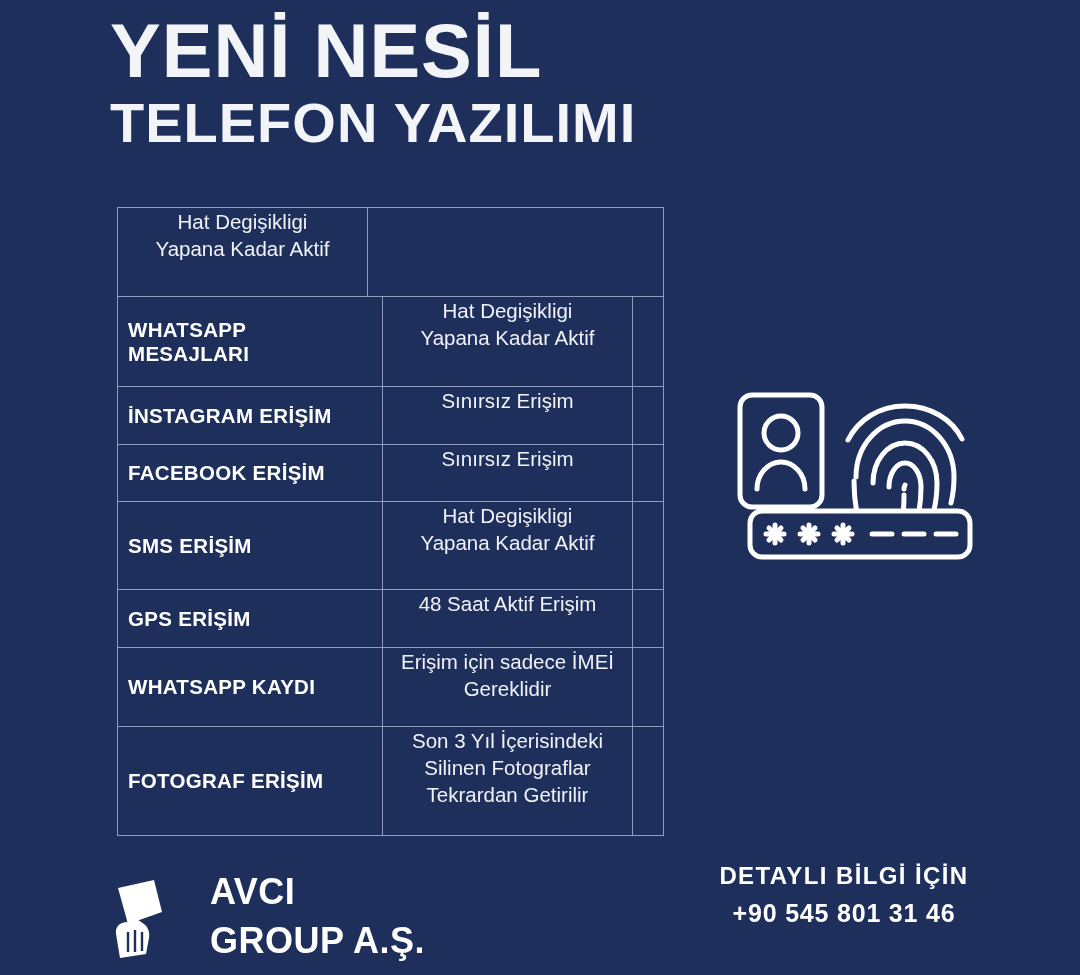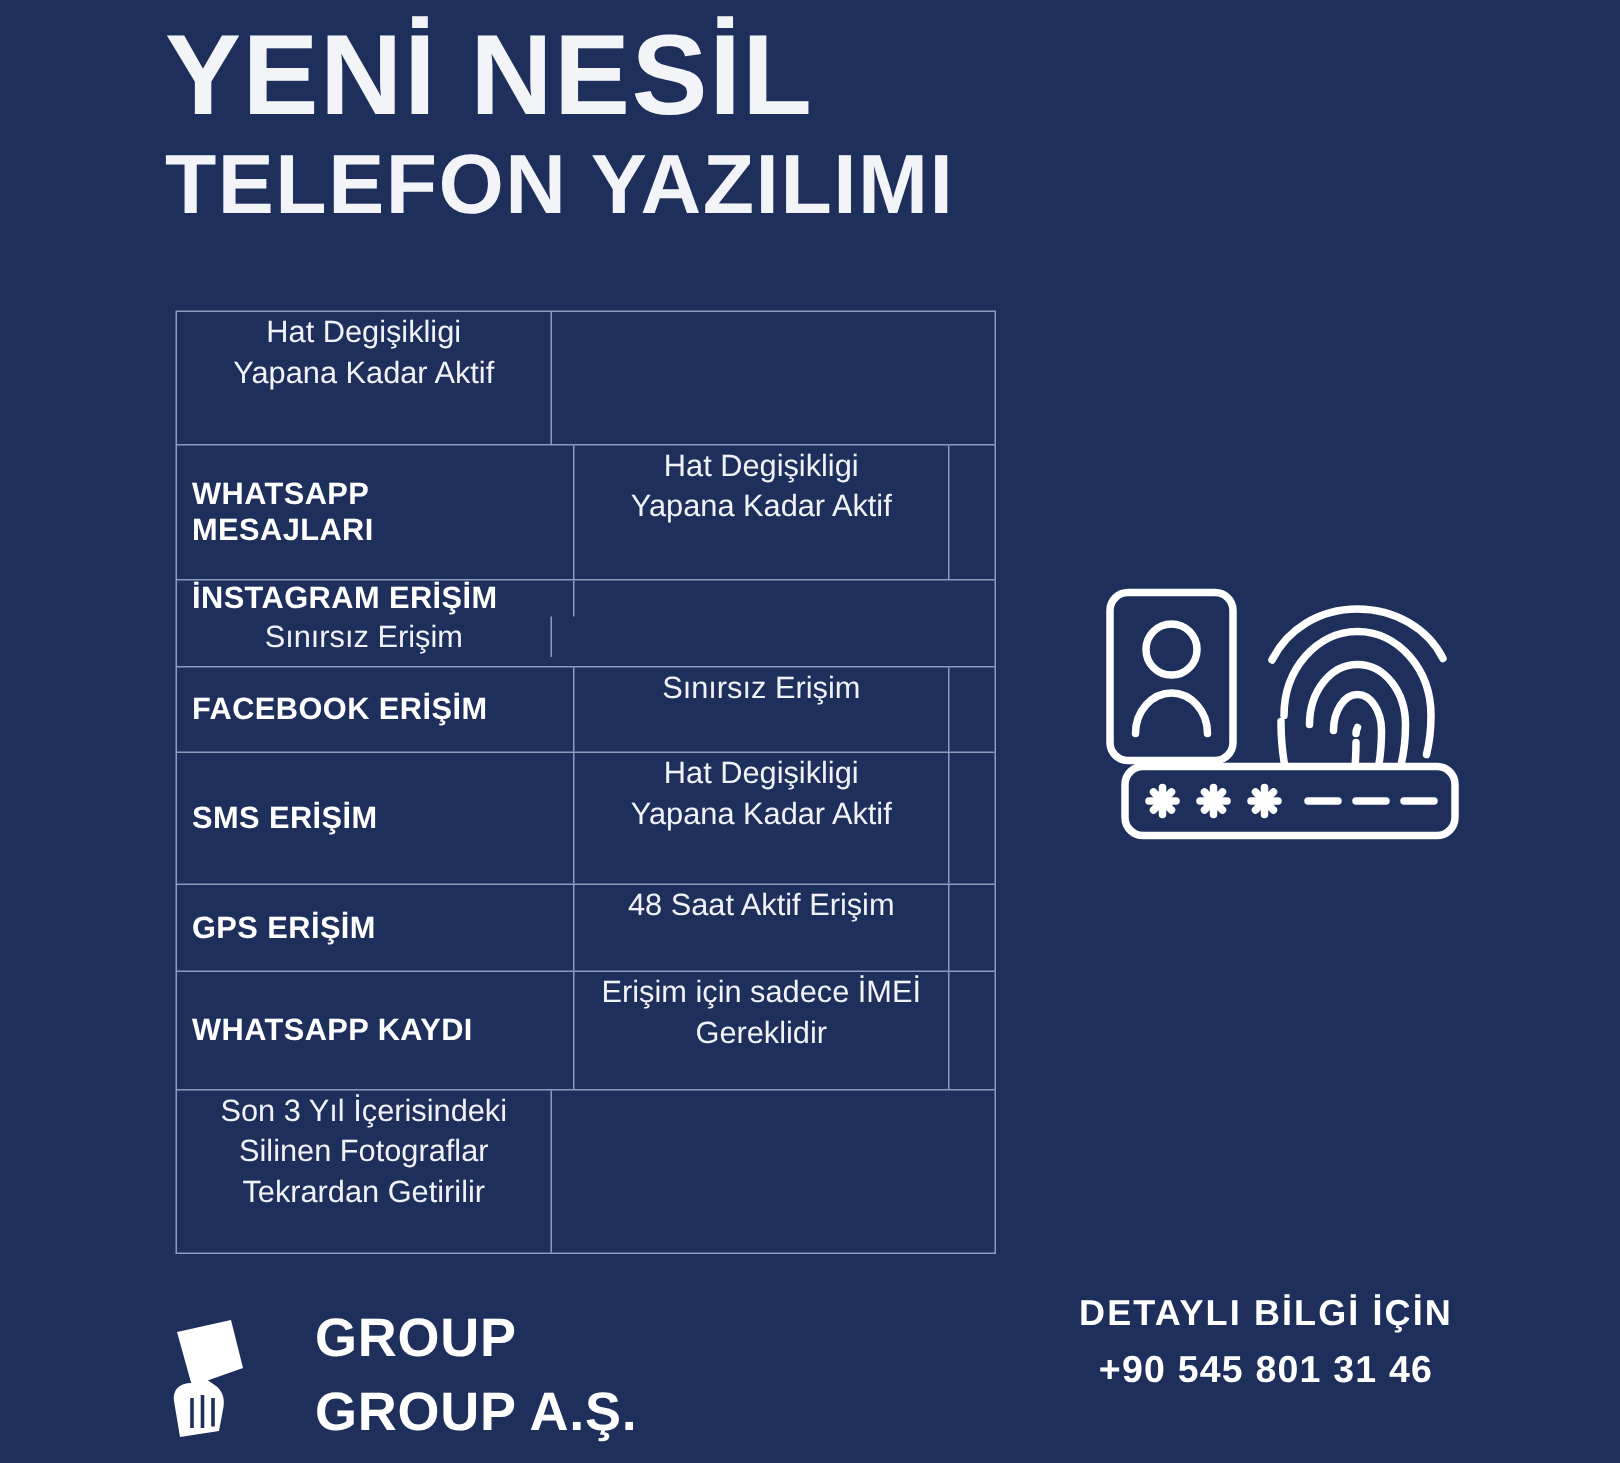--- a/index.html
+++ b/index.html
@@ -78,21 +78,21 @@
     color: #f0f2f7;
     text-align: center;
     line-height: 1.32;
     padding: 0 4px;
   }
   .cell-end {
     flex: 1;
   }
   .r-h1 { height: 89px; }
   .r-h2 { height: 90px; }
-  .r-h3 { height: 58px; flex-direction: column; }
+  .r-h3 { height: 58px; }
   .r-h4 { height: 57px; }
   .r-h5 { height: 88px; }
   .r-h6 { height: 58px; }
   .r-h7 { height: 79px; }
   .r-h8 { height: 108px; }
 
   
   .graphic {
     position: absolute;
     left: 728px;
@@ -219,20 +219,21 @@
     <div class="row r-h7">
       <div class="cell-label">WHATSAPP KAYDI</div>
       <div class="cell-value">
         <span>Erişim için sadece İMEİ</span>
         <span>Gereklidir</span>
       </div>
       <div class="cell-end"></div>
     </div>
 
     <div class="row r-h8">
+      <div class="cell-label">FOTOGRAF ERİŞİM</div>
       <div class="cell-value">
         <span>Son 3 Yıl  İçerisindeki</span>
         <span>Silinen Fotograflar</span>
         <span>Tekrardan Getirilir</span>
       </div>
       <div class="cell-end"></div>
     </div>
 
   </div>
 
@@ -292,21 +293,21 @@
         <path d="M14 16 L50 8 L58 40 L24 52 Z" fill="#ffffff"></path>
         <path d="M24 50 C22 46 26 42 30 45 L40 52 C44 55 46 60 45 66 L42 82 L16 86 L12 62 C11 55 15 50 24 50 Z" fill="#ffffff"></path>
         <g stroke="#1e2f5c" stroke-width="2.4">
           <line x1="24" y1="60" x2="24" y2="80"></line>
           <line x1="31" y1="58" x2="31" y2="80"></line>
           <line x1="38" y1="60" x2="38" y2="79"></line>
         </g>
       </svg>
     </div>
     <div class="logo-text">
-      <div>GROUP</div>
+      <div>AVCI</div>
       <div>GROUP A.Ş.</div>
     </div>
   </div>
 
   <div class="contact">
     <div class="contact-title">DETAYLI BİLGİ İÇİN</div>
     <div class="contact-phone">+90 545 801 31 46</div>
   </div>
 
 </div>

